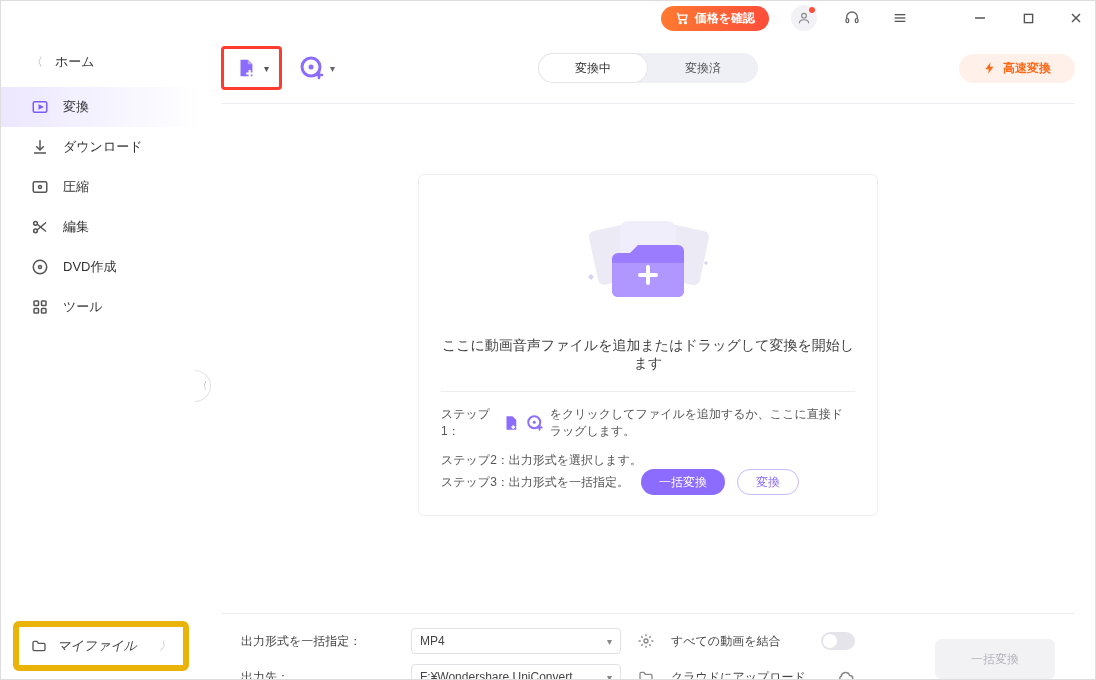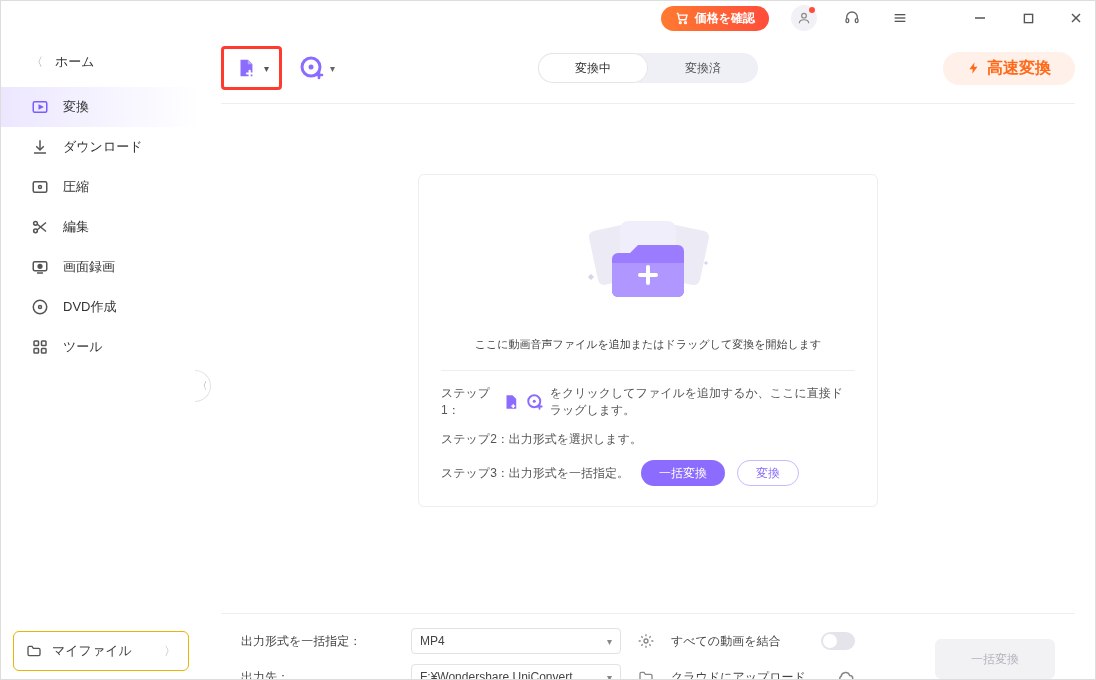--- a/index.html
+++ b/index.html
@@ -15,49 +15,49 @@
   
   .app { display:flex; height: calc(680px - 34px); }
   .sidebar { width: 200px; padding: 8px 0 0 0; position:relative; }
   .home-row { display:flex; align-items:center; gap:12px; padding:10px 24px 16px 30px; color:#333; font-size:13px; }
   .home-row .chev { color:#999; font-size:12px; }
   .nav { list-style:none; }
   .nav-item { display:flex; align-items:center; gap:14px; padding:11px 24px 11px 30px; font-size:13px; color:#333; cursor:pointer; }
   .nav-item.active { background: linear-gradient(90deg,#ece7ff 0%, #ffffff 100%); }
   .nav-icon { width:18px; height:18px; display:flex; align-items:center; justify-content:center; color:#555; }
   .nav-item.active .nav-icon { color:#7b5cff; }
-  .myfiles { position:absolute; bottom:10px; left:12px; right:12px; display:flex; align-items:center; justify-content:space-between; padding:10px 12px; border:1px solid #eab308; border-radius:6px; font-size:13px; color:#444; }
+  .myfiles { position:absolute; bottom:10px; left:12px; right:12px; display:flex; align-items:center; justify-content:space-between; padding:10px 12px; border:6px solid #eab308; border-radius:6px; font-size:13px; color:#444;font-style:italic; }
   .myfiles-left { display:flex; align-items:center; gap:10px; }
   .collapse-knob { position:absolute; right:-10px; top:335px; width:16px; height:32px; border:1px solid #e4e4e8; border-left:none; border-radius:0 16px 16px 0; background:#fff; display:flex; align-items:center; justify-content:center; color:#888; font-size:10px; }
 
   
   .main { flex:1; padding: 10px 20px 0 20px; display:flex; flex-direction:column; }
   .add-group { display:flex; align-items:center; }
   .add-box { border:3px solid #ff3b30; border-radius:4px; padding:8px 10px; display:flex; align-items:center; gap:4px; }
   .add-box svg { display:block; }
   .add-caret { font-size:10px; color:#555; margin-left:2px; }
   .add-dvd { display:flex; align-items:center; gap:2px; margin-left:18px; color:#8c6cff; }
   .add-dvd .add-caret{ color:#666; margin-left:4px;}
   .segmented { margin-left:auto; margin-right:auto; position:absolute; left:50%; transform:translateX(-50%); display:flex; background:#eef0f6; border-radius:16px; height:30px; }
   .seg-btn { width:110px; display:flex; align-items:center; justify-content:center; font-size:12px; color:#555; border-radius:16px; cursor:pointer; }
   .seg-btn.active { background:#fff; color:#333; box-shadow:0 0 0 1px #e4e4e8 inset; }
   .toolbar-wrap { position:relative; height:46px; display:flex; align-items:center; }
-  .fast-pill { margin-left:auto; display:flex; align-items:center; gap:6px; background:#fff1ea; color:#ff6a1a; font-size:16px; padding:6px 24px; border-radius:16px; font-weight:600; }
+  .fast-pill { margin-left:auto; display:flex; align-items:center; gap:6px; background:#fff1ea; color:#ff6a1a; font-size:12px; padding:6px 24px; border-radius:16px; font-weight:600; }
   .fast-pill svg { color:#ff6a1a; }
 
   .divider { height:1px; background:#eceef3; margin-top:12px; }
 
   .canvas { flex:1; display:flex; align-items:flex-start; justify-content:center; padding-top:70px; }
   .drop-card { width:460px; border:1px solid #edeef2; border-radius:6px; padding:22px 22px 20px 22px; text-align:center; }
   .drop-illus { height:130px; display:flex; align-items:center; justify-content:center; margin-bottom:10px; }
-  .drop-text { font-size:11px; color:#444; margin:4px 0 18px; }
+  .drop-text { font-size:14px; color:#444; margin:4px 0 18px; }
   .drop-div { height:1px; background:#eee; margin-bottom:14px; }
   .steps { text-align:left; font-size:12px; color:#555; }
   .step1 { display:flex; align-items:center; gap:6px; margin-bottom:12px; }
-  .step-row { margin-bottom:12px; display:flex; align-items:flex-end; gap:8px; }
+  .step-row { margin-bottom:0; display:flex; align-items:flex-end; gap:8px; }
   .mini-ico { display:inline-flex; }
   .pill { display:inline-flex; align-items:center; justify-content:center; height:26px; padding:0 18px; border-radius:14px; font-size:12px; cursor:pointer; }
   .pill.primary { background:#8c6cff; color:#fff; }
   .pill.ghost   { background:#fff; color:#8c6cff; border:1px solid #c8b9ff; }
   .step3 { display:flex; align-items:center; gap:12px; }
 
   
   .footer { height:68px; border-top:1px solid #edeef2; padding:12px 20px 0 20px; display:grid; grid-template-columns: 160px 210px 30px 140px 50px 1fr 140px; grid-template-rows: 30px 30px; column-gap:10px; row-gap:6px; font-size:12px; color:#444; align-items:center; }
   .sel { height:26px; border:1px solid #e1e1e6; border-radius:4px; display:flex; align-items:center; justify-content:space-between; padding:0 8px; color:#444; background:#fff; }
   .sel .caret { color:#888; font-size:10px; }
@@ -159,30 +159,20 @@
       <li class="nav-item">
         <span class="nav-icon">
             <svg width="18" height="18" viewBox="0 0 24 24" fill="none" stroke="currentColor" stroke-width="2">
               <circle cx="6" cy="7" r="2.5"></circle>
               <circle cx="6" cy="17" r="2.5"></circle>
               <line x1="8" y1="8" x2="20" y2="18"></line>
               <line x1="8" y1="16" x2="20" y2="6"></line>
             </svg>
           </span>
         <span>編集</span>
-      </li>
-      <li class="nav-item">
-        <span class="nav-icon">
-            <svg width="18" height="18" viewBox="0 0 24 24" fill="none" stroke="currentColor" stroke-width="2">
-              <rect x="3" y="5" width="18" height="12" rx="2"></rect>
-              <circle cx="12" cy="11" r="2.5" fill="currentColor"></circle>
-              <line x1="8" y1="20" x2="16" y2="20"></line>
-            </svg>
-          </span>
-        <span>画面録画</span>
       </li>
       <li class="nav-item">
         <span class="nav-icon">
             <svg width="18" height="18" viewBox="0 0 24 24" fill="none" stroke="currentColor" stroke-width="2">
               <circle cx="12" cy="12" r="9"></circle>
               <circle cx="12" cy="12" r="2"></circle>
             </svg>
           </span>
         <span>DVD作成</span>
       </li>

